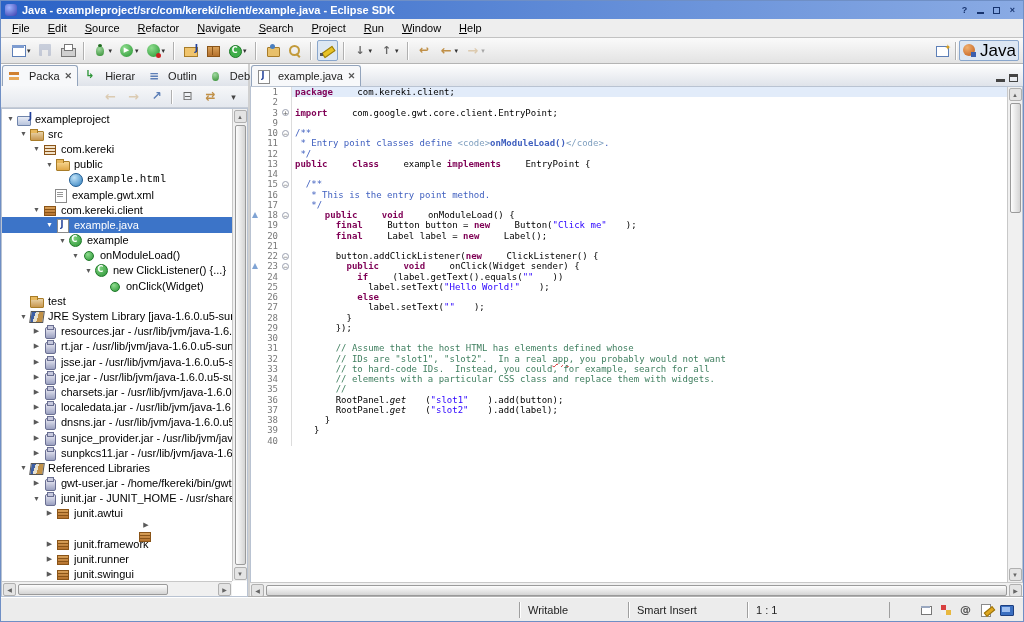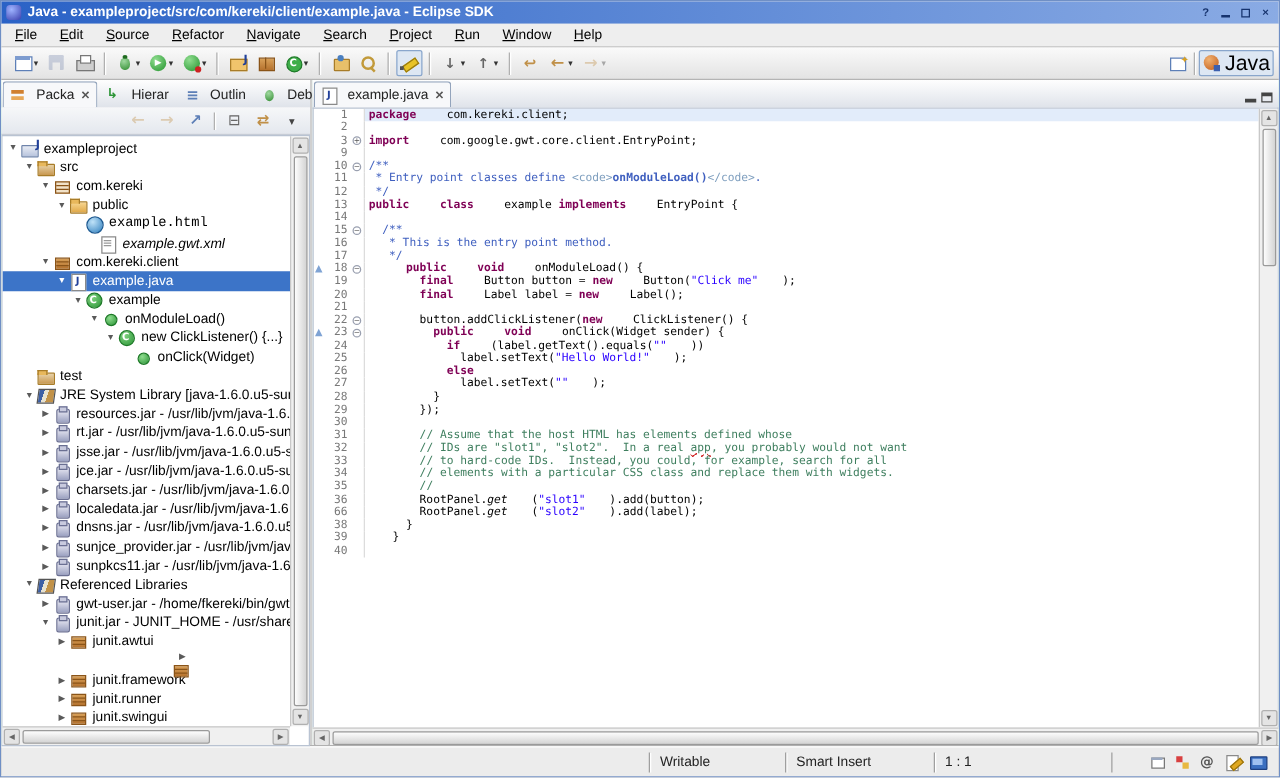--- a/index.html
+++ b/index.html
@@ -394,21 +394,21 @@
             <div class="trow" style="padding-left: 42px;">
               <span class="arrow">▼</span>
               <span class="ti ti-folder"></span>
               <span class="tlabel">public</span>
             </div>
             <div class="trow" style="padding-left: 55px; font-family: Liberation Mono, monospace;">
               <span class="arrow"></span>
               <span class="ti ti-html"></span>
               <span class="tlabel">example.html</span>
             </div>
-            <div class="trow" style="padding-left: 66px; font-style: italic;">
+            <div class="trow" style="padding-left: 40px;">
               <span class="arrow"></span>
               <span class="ti ti-xml-file"></span>
               <span class="tlabel">example.gwt.xml</span>
             </div>
             <div class="trow" style="padding-left: 29px;">
               <span class="arrow">▼</span>
               <span class="ti ti-package"></span>
               <span class="tlabel">com.kereki.client</span>
             </div>
             <div class="trow sel" style="padding-left: 42px;">
@@ -757,21 +757,21 @@
               <span class="ctext"><span class="c-df">    </span><span class="c-cm">//</span></span>
             </div>
             <div class="crow">
               <span class="ann"></span>
               <span class="lnum">36</span>
               <span class="fold"></span>
               <span class="ctext"><span class="c-df">    RootPanel.</span><span class="c-si">get</span><span class="c-df">(</span><span class="c-st">"slot1"</span><span class="c-df">).add(button);</span></span>
             </div>
             <div class="crow">
               <span class="ann"></span>
-              <span class="lnum">66</span>
+              <span class="lnum">37</span>
               <span class="fold"></span>
               <span class="ctext"><span class="c-df">    RootPanel.</span><span class="c-si">get</span><span class="c-df">(</span><span class="c-st">"slot2"</span><span class="c-df">).add(label);</span></span>
             </div>
             <div class="crow">
               <span class="ann"></span>
               <span class="lnum">38</span>
               <span class="fold"></span>
               <span class="ctext"><span class="c-df">  }</span></span>
             </div>
             <div class="crow">

